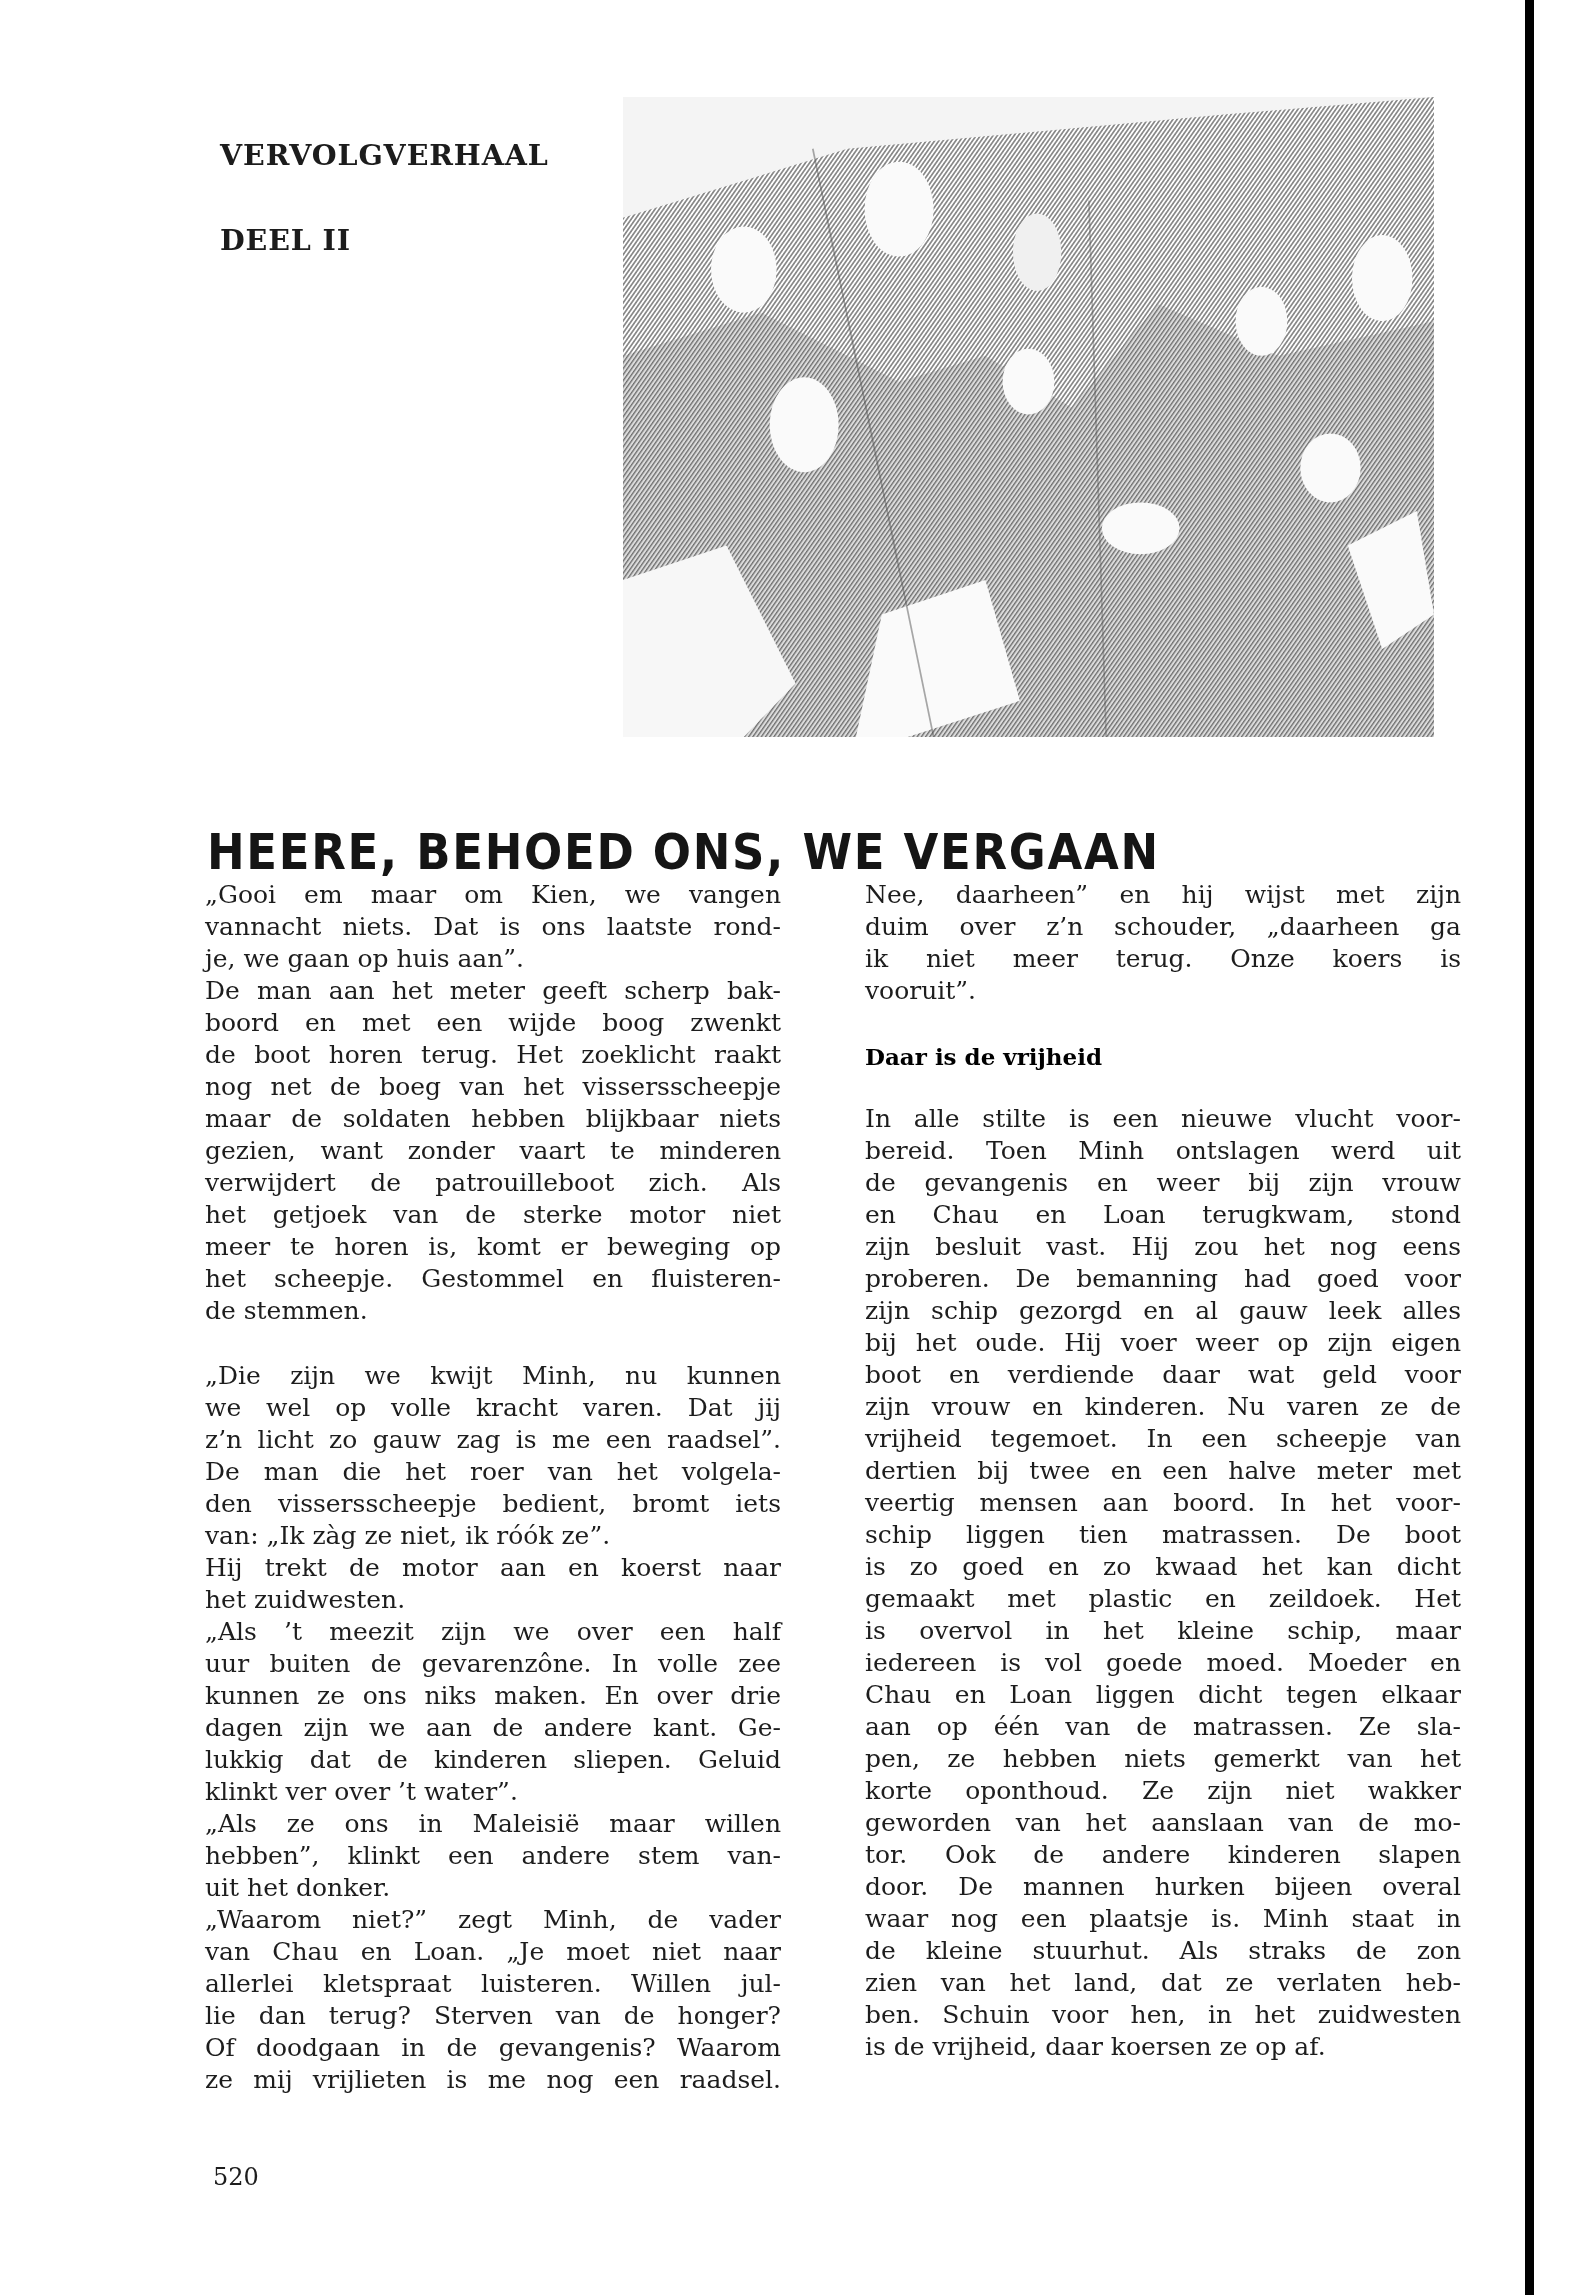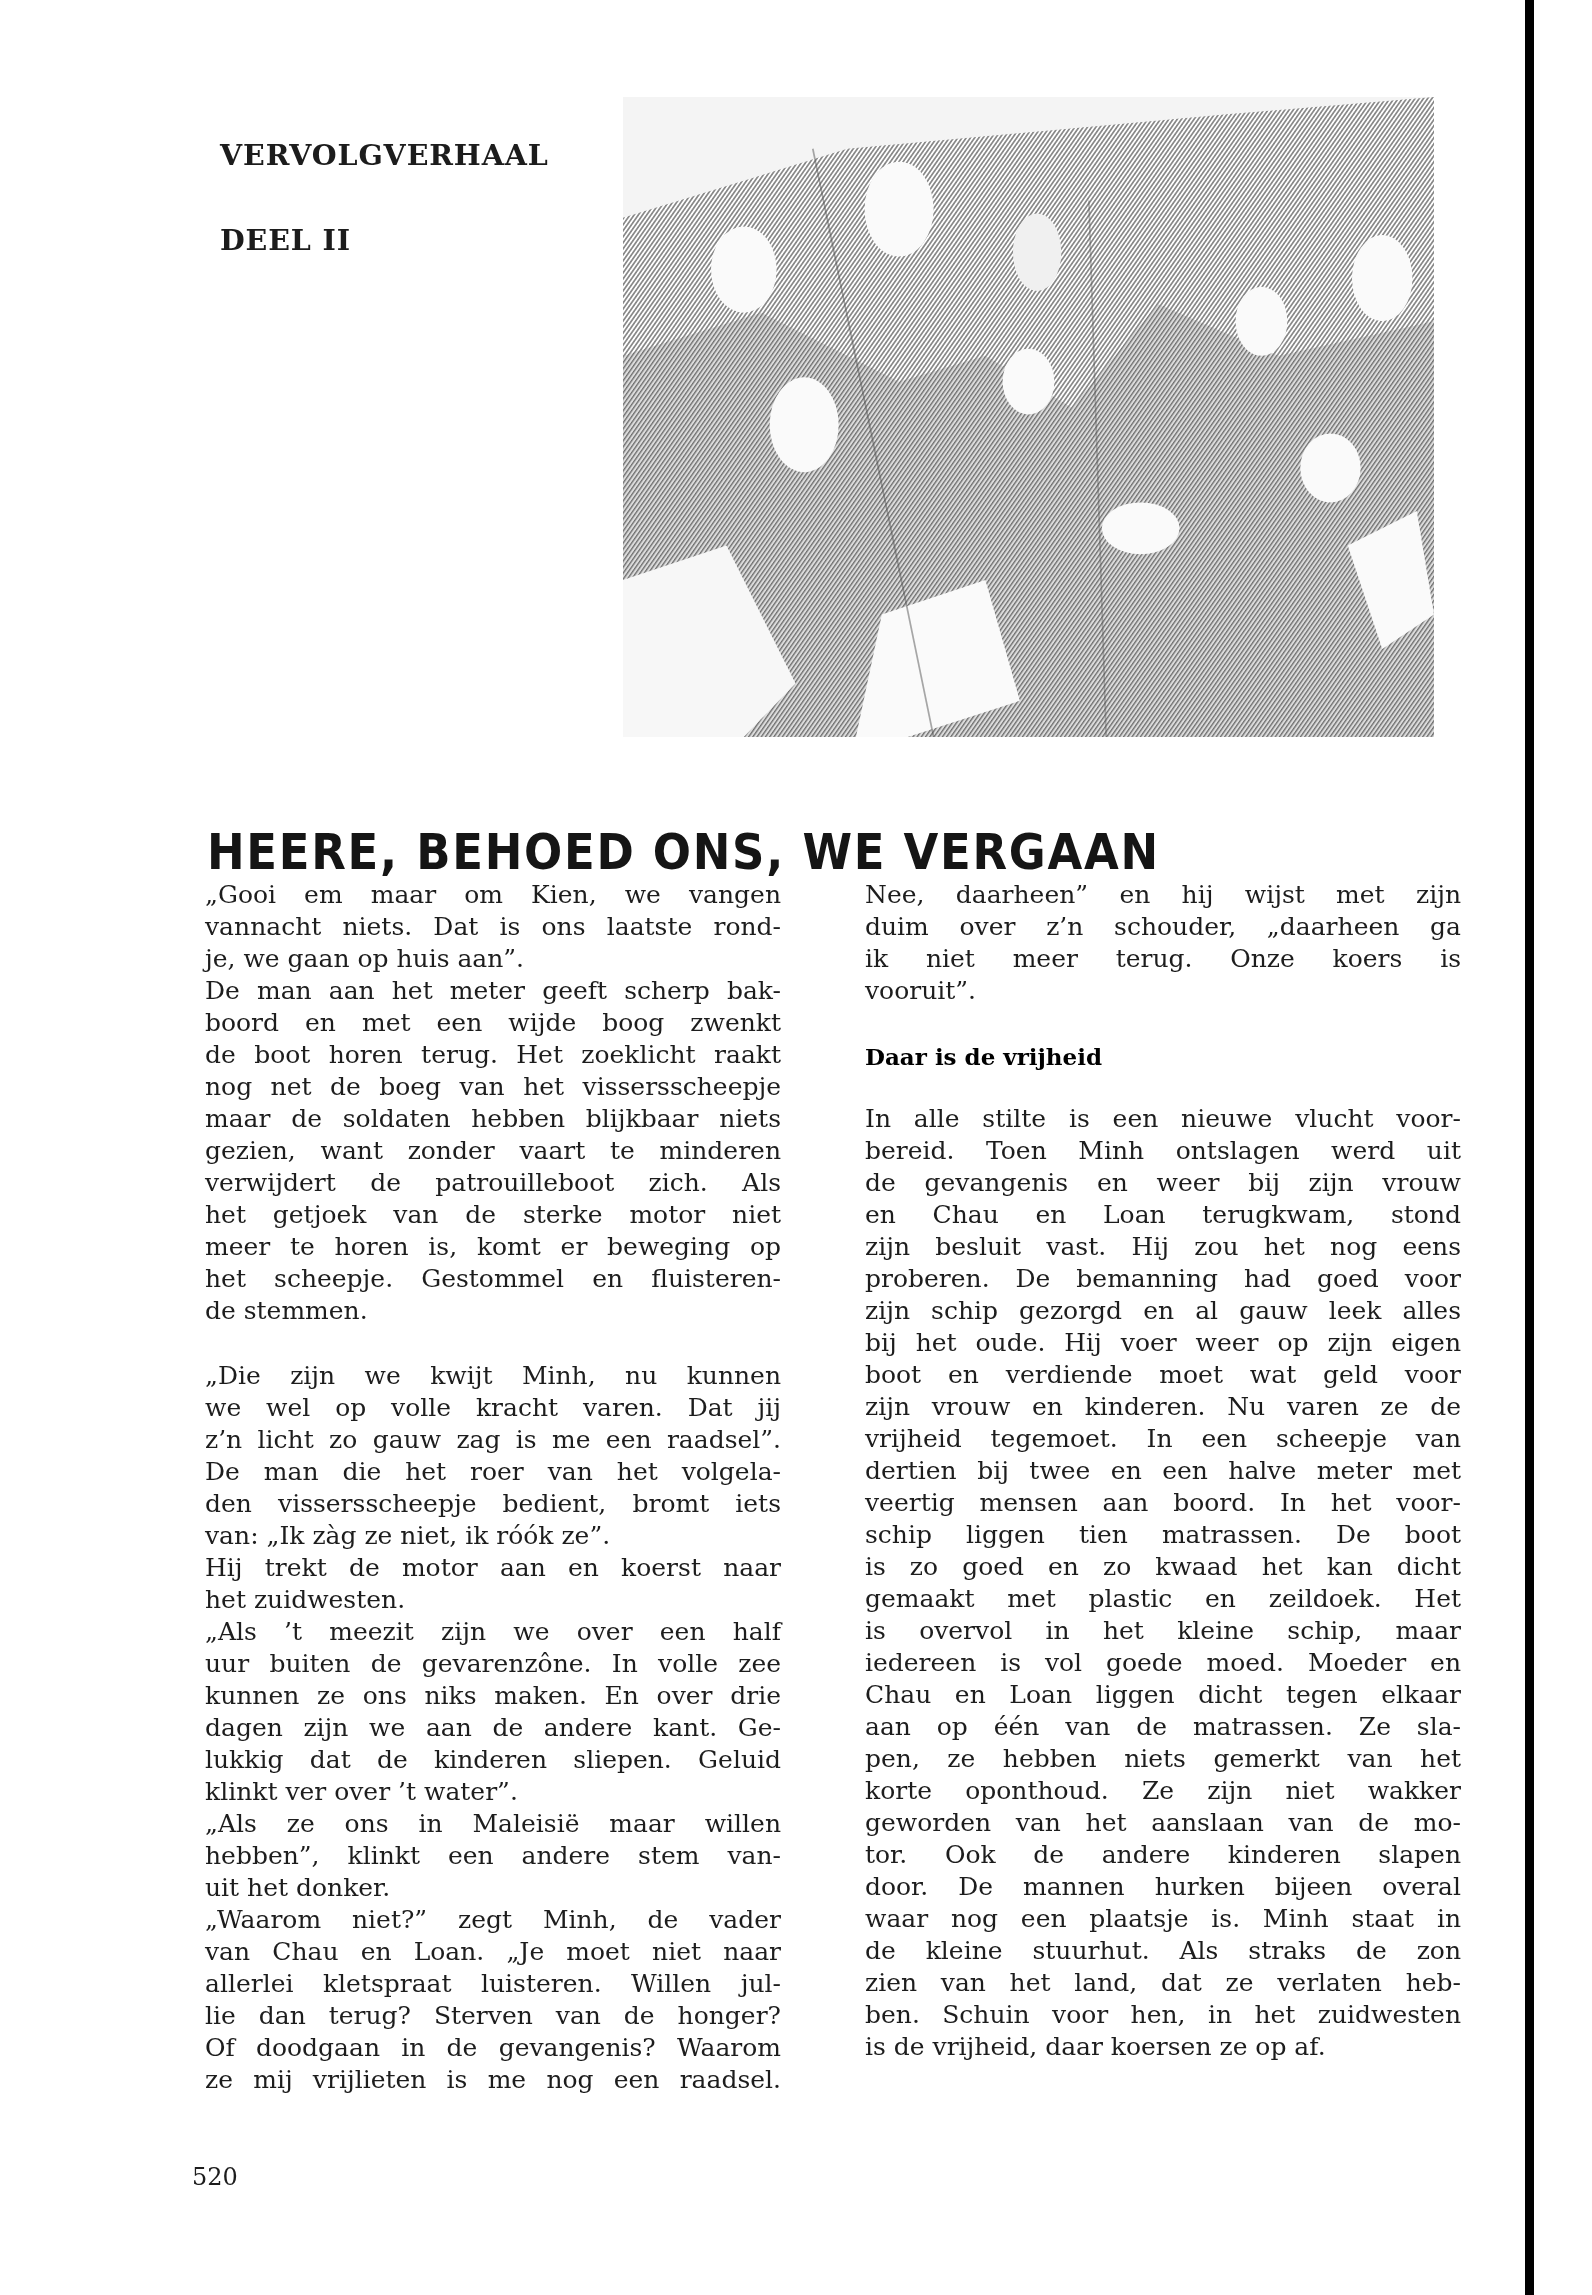--- a/index.html
+++ b/index.html
@@ -8,21 +8,21 @@
   .photo { position:absolute; left:623px; top:97px; width:811px; height:640px; overflow:hidden; background:#efefef; }
   .photo svg { width:100%; height:100%; display:block; }
   .title { position:absolute; left:207px; top:792px; font-family:"DejaVu Sans", "Liberation Sans", sans-serif; font-weight:bold; font-size:45px; letter-spacing:1.7px; color:#151515; transform:scaleY(1.12); transform-origin:left top; }
   .col { position:absolute; top:879px; }
   .col.left { left:205px; width:576px; }
   .col.right { left:865px; width:596px; }
   .line { display:block; height:32px; line-height:32px; font-size:25px; white-space:nowrap; text-align:justify; text-align-last:justify; font-family:"DejaVu Serif","Liberation Serif",serif; color:#1d1d1d; }
   .line.last { text-align-last:left; }
   .gap { display:block; height:33px; }
   .subhead { display:block; font-family:"DejaVu Serif", serif; font-weight:bold; font-size:23px; height:55px; line-height:55px; margin-top:22.4px; color:#000000; }
-  .pagenum { position:absolute; left:192px; top:2163px; font-size:24px; font-family:"DejaVu Serif", serif; color:#1d1d1d; }
+  .pagenum { position:absolute; left:213px; top:2163px; font-size:24px; font-family:"DejaVu Serif", serif; color:#1d1d1d; }
   .rule { position:absolute; left:1525px; top:0; width:8.6px; height:2295px; background:#000; }
 </style>
 </head>
 <body>
 
 <div class="kicker" style="top:138px">VERVOLGVERHAAL</div>
 <div class="kicker" style="top:223px">DEEL II</div>
 
 <div class="photo">
   <svg viewBox="0 0 940 742" preserveAspectRatio="none">
@@ -113,21 +113,21 @@
   <h2 class="subhead">Daar is de vrijheid</h2>
   <div>
     <span class="line">In alle stilte is een nieuwe vlucht voor-</span>
     <span class="line">bereid. Toen Minh ontslagen werd uit</span>
     <span class="line">de gevangenis en weer bij zijn vrouw</span>
     <span class="line">en Chau en Loan terugkwam, stond</span>
     <span class="line">zijn besluit vast. Hij zou het nog eens</span>
     <span class="line">proberen. De bemanning had goed voor</span>
     <span class="line">zijn schip gezorgd en al gauw leek alles</span>
     <span class="line">bij het oude. Hij voer weer op zijn eigen</span>
-    <span class="line">boot en verdiende moet wat geld voor</span>
+    <span class="line">boot en verdiende daar wat geld voor</span>
     <span class="line">zijn vrouw en kinderen. Nu varen ze de</span>
     <span class="line">vrijheid tegemoet. In een scheepje van</span>
     <span class="line">dertien bij twee en een halve meter met</span>
     <span class="line">veertig mensen aan boord. In het voor-</span>
     <span class="line">schip liggen tien matrassen. De boot</span>
     <span class="line">is zo goed en zo kwaad het kan dicht</span>
     <span class="line">gemaakt met plastic en zeildoek. Het</span>
     <span class="line">is overvol in het kleine schip, maar</span>
     <span class="line">iedereen is vol goede moed. Moeder en</span>
     <span class="line">Chau en Loan liggen dicht tegen elkaar</span>

